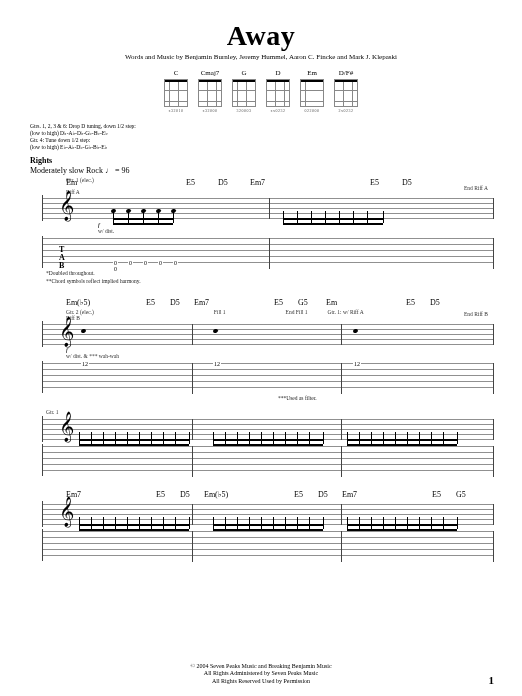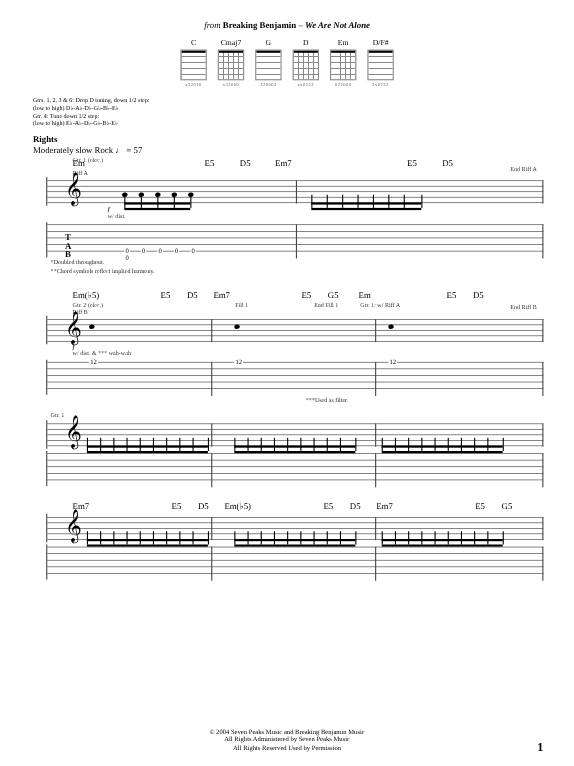--- a/index.html
+++ b/index.html
@@ -94,26 +94,22 @@
   .footer {
     position: absolute; bottom: 10px; left: 0; right: 0;
     text-align: center; font-size: 6px; line-height: 1.3;
   }
   .page-num { position: absolute; bottom: 10px; right: 28px; font-size: 11px; font-weight: bold; }
 </style>
 </head>
 <body>
 
 <div class="header">
-  <div class="from-line">
-    <span>from</span>
-    <span class="artist">Breaking Benjamin</span>
-    <span>–</span>
-    <span class="album">We Are Not Alone</span>
-  </div>
+  <div class="title">Away</div>
+  <div class="credits">Words and Music by Benjamin Burnley, Jeremy Hummel, Aaron C. Fincke and Mark J. Klepaski</div>
 </div>
 
 <div class="chord-row">
   <div class="chord-dia">
     <div class="chord-name">C</div>
     <div class="fretboard"></div>
     <div class="chord-fingering">x32010</div>
   </div>
   <div class="chord-dia">
     <div class="chord-name">Cmaj7</div>
@@ -143,21 +139,21 @@
 </div>
 
 <div class="tuning-notes">
   <div>Gtrs. 1, 2, 3 &amp; 6: Drop D tuning, down 1/2 step:</div>
   <div>(low to high) D♭-A♭-D♭-G♭-B♭-E♭</div>
   <div>Gtr. 4: Tune down 1/2 step:</div>
   <div>(low to high) E♭-A♭-D♭-G♭-B♭-E♭</div>
 </div>
 
 <div class="section-label">Rights</div>
-<div class="tempo">Moderately slow Rock ♩ = 57</div>
+<div class="tempo">Moderately slow Rock ♩ = 96</div>
 
 <div class="system">
   <div class="chord-line">
     <span style="width:120px">Em</span>
     <span style="width:32px">E5</span>
     <span style="width:32px">D5</span>
     <span style="width:120px">Em7</span>
     <span style="width:32px">E5</span>
     <span style="width:32px">D5</span>
   </div>

